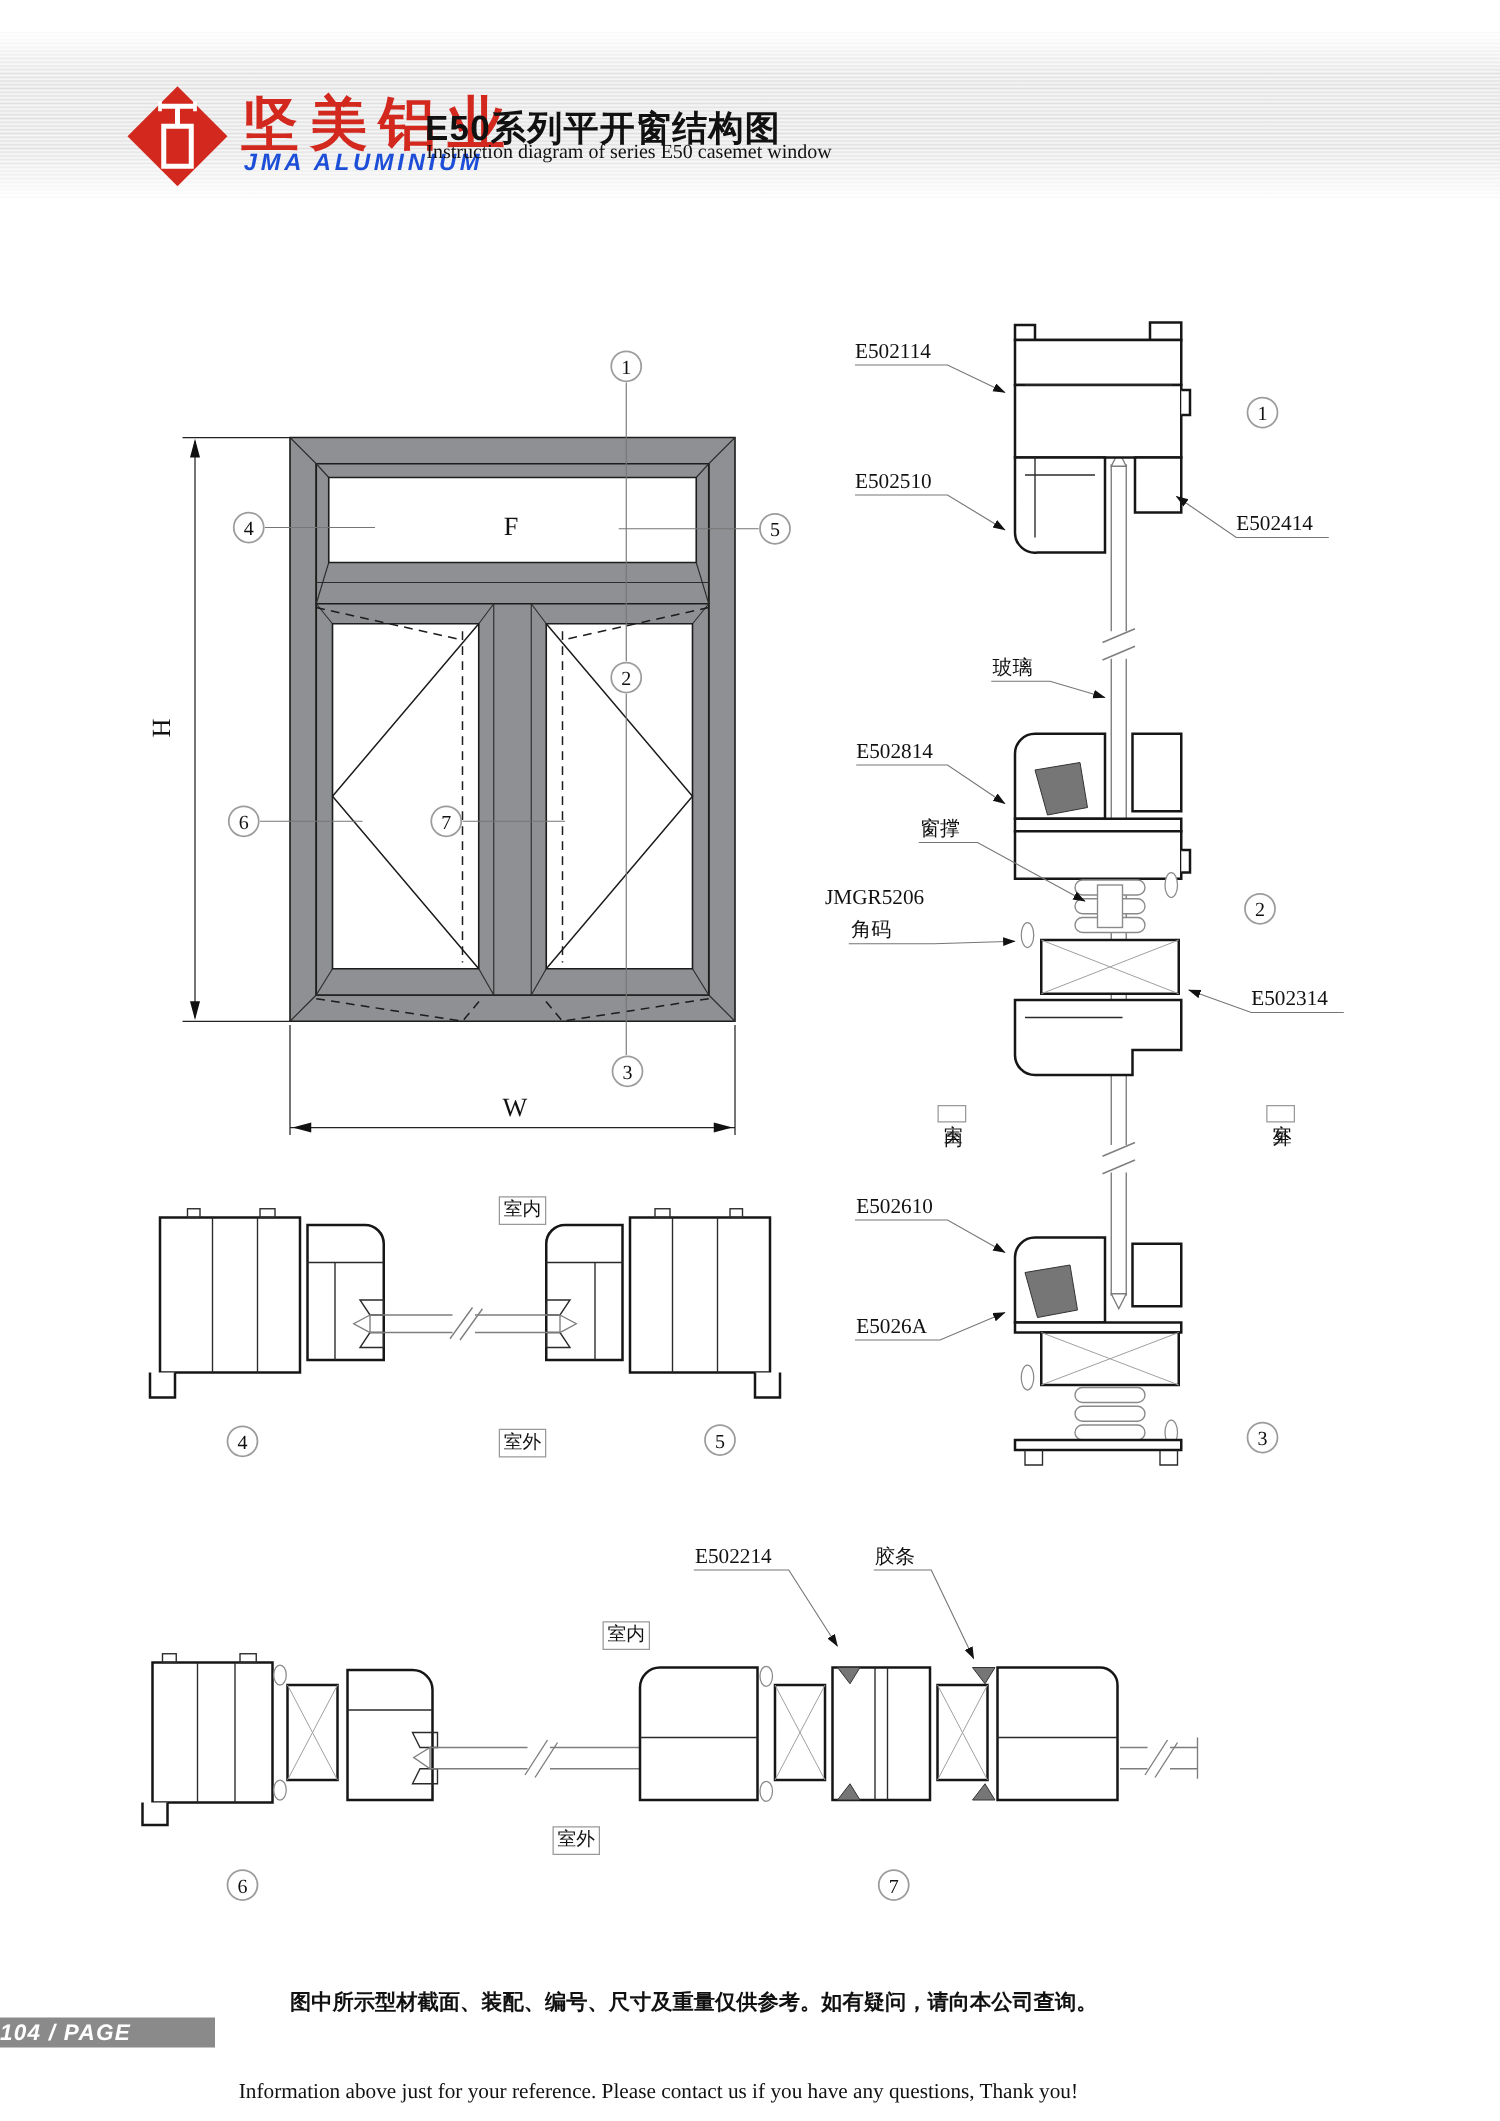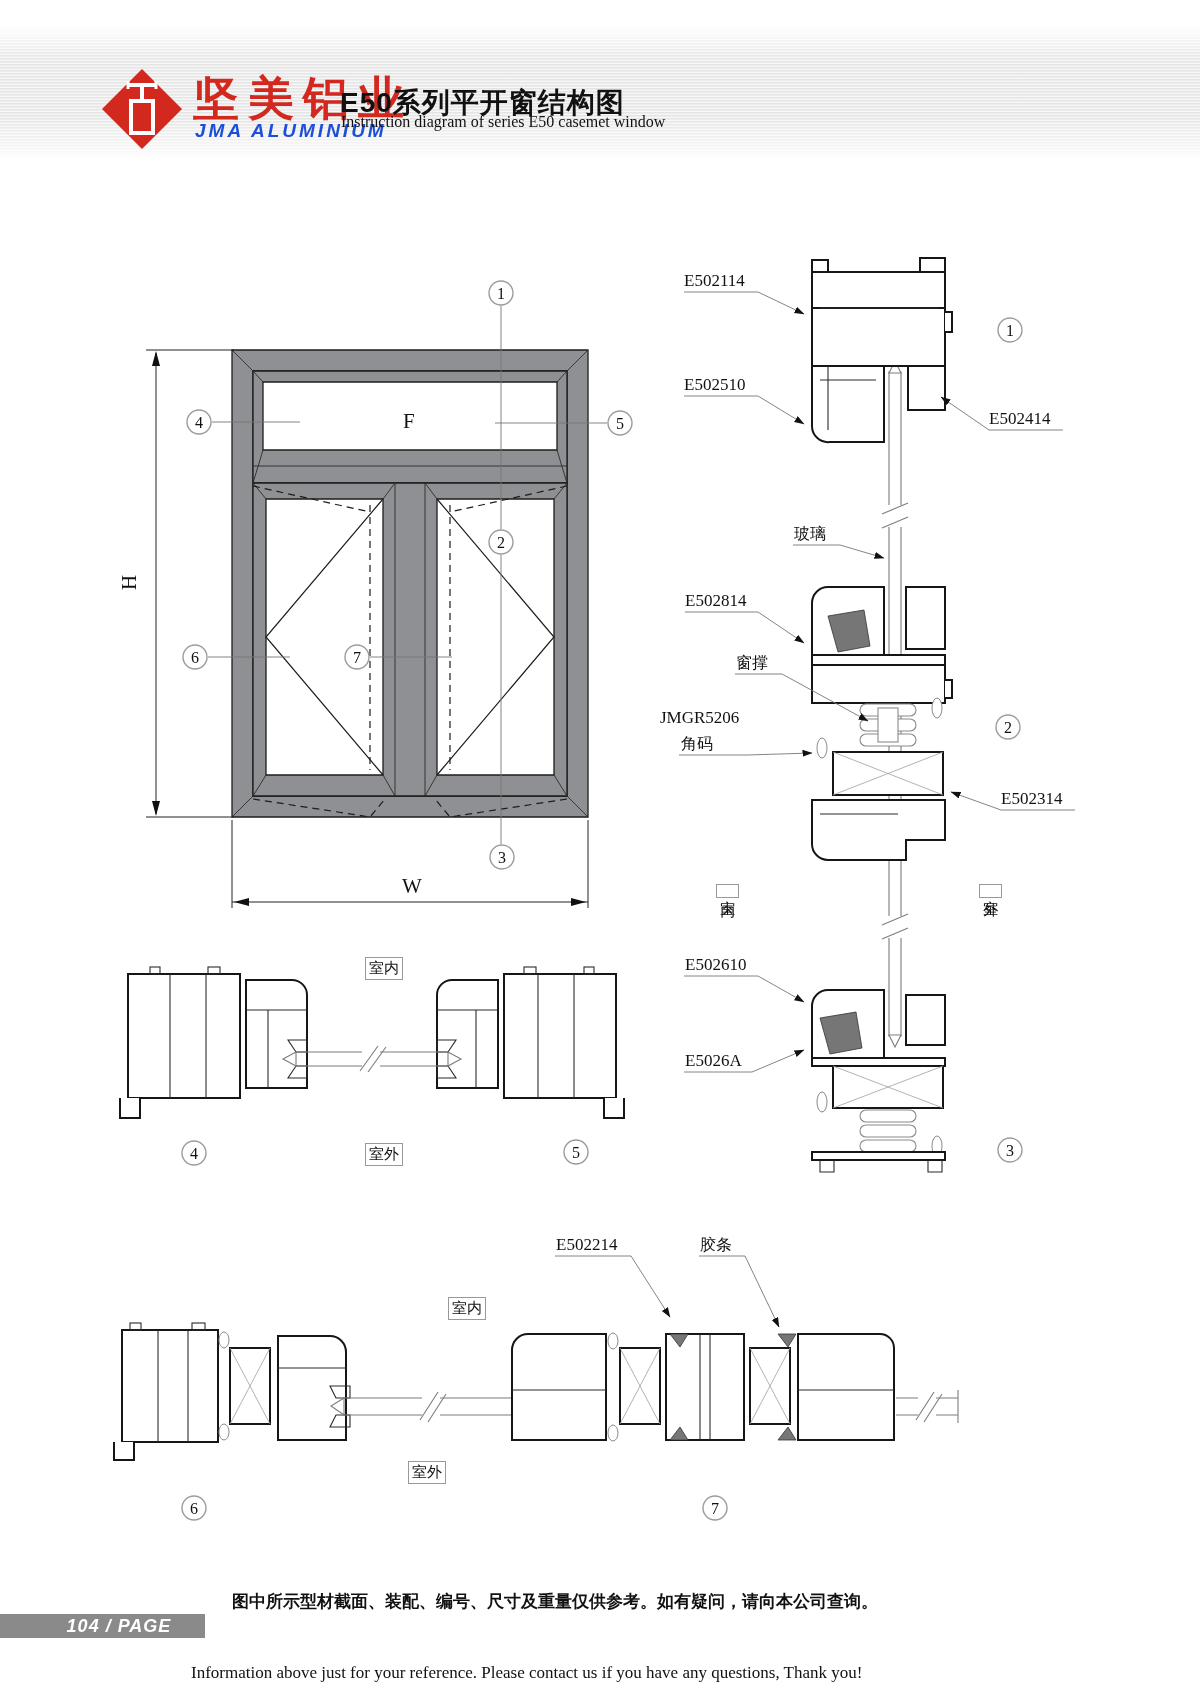--- a/index.html
+++ b/index.html
@@ -17,26 +17,26 @@
   .brand-en{position:absolute;left:195px;top:120px;font-size:19px;font-weight:bold;font-style:italic;
     color:#1d4ed8;letter-spacing:3px;white-space:nowrap;}
   .title-cn{position:absolute;left:340px;top:84px;font-size:28px;font-weight:bold;color:#111;
     letter-spacing:1px;white-space:nowrap;}
   .title-en{position:absolute;left:341px;top:113px;font-size:16px;color:#111;
     font-family:"Liberation Serif",serif;white-space:nowrap;text-align:right;}
   
   .sheet{position:absolute;left:0;top:0;width:1200px;height:1697px;}
   
   .tagbox{position:absolute;border:1px solid #999;background:#fff;color:#111;
-    font-size:15px;line-height:1.25;padding:1px 3px;white-space:nowrap;}
+    font-size:15px;line-height:1.25;padding:1px 3px;white-space:nowrap;margin-left:34px;}
   .tagbox.v{writing-mode:vertical-rl;text-orientation:upright;padding:3px 1px;letter-spacing:3px;}
   
   .page-bar{position:absolute;left:0;top:1614px;width:172px;height:24px;background:#8a8a8a;
-    color:#fff;font-size:18px;font-weight:bold;font-style:italic;text-align:center;line-height:24px;
-    letter-spacing:1px;padding-left:33px;}
+    color:#fff;font-size:18px;font-weight:bold;font-style:italic;text-align:left;line-height:24px;
+    letter-spacing:1px;}
   .note-cn{position:absolute;left:191px;top:1590px;font-size:17px;font-weight:bold;color:#111;white-space:nowrap;margin-left:41px;}
   .note-en{position:absolute;left:191px;top:1663px;font-size:17px;color:#111;
     font-family:"Liberation Serif",serif;white-space:nowrap;}
   
   .prof{fill:#fff;stroke:#161616;stroke-width:2;}
   .prof-thin{fill:none;stroke:#2a2a2a;stroke-width:1.1;}
   .gray{fill:#8f9093;stroke:#1d1d1d;stroke-width:1.3;}
   .mitre{stroke:#2b2b2b;stroke-width:.9;}
   .open-solid{stroke:#1c1c1c;stroke-width:1.2;fill:none;}
   .open-dash{stroke:#1c1c1c;stroke-width:1.2;fill:none;stroke-dasharray:7 5;}

